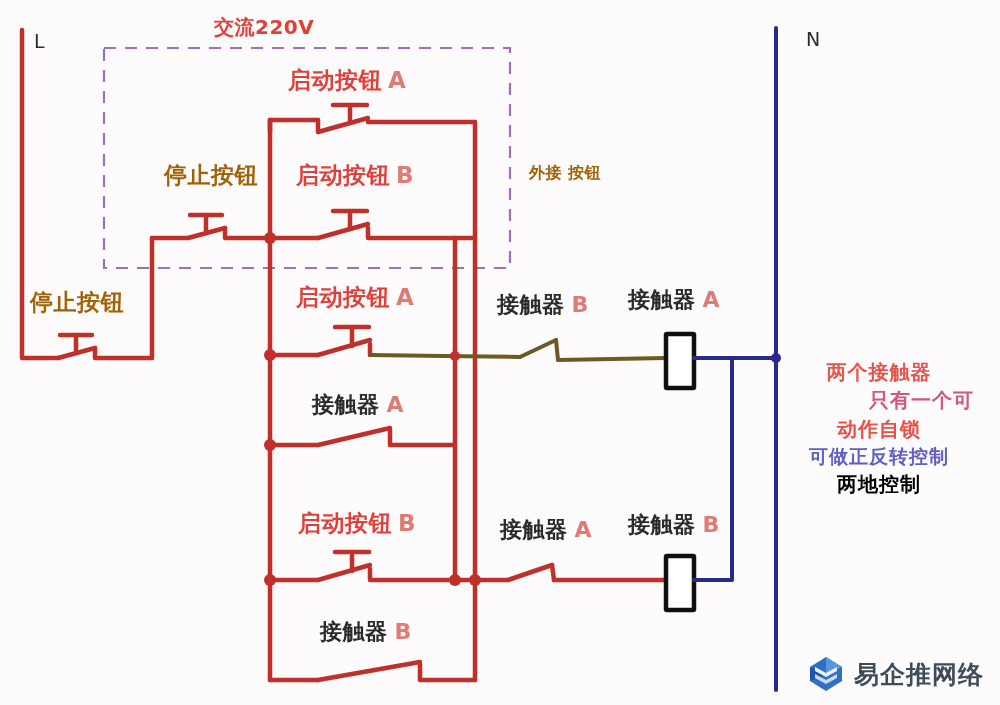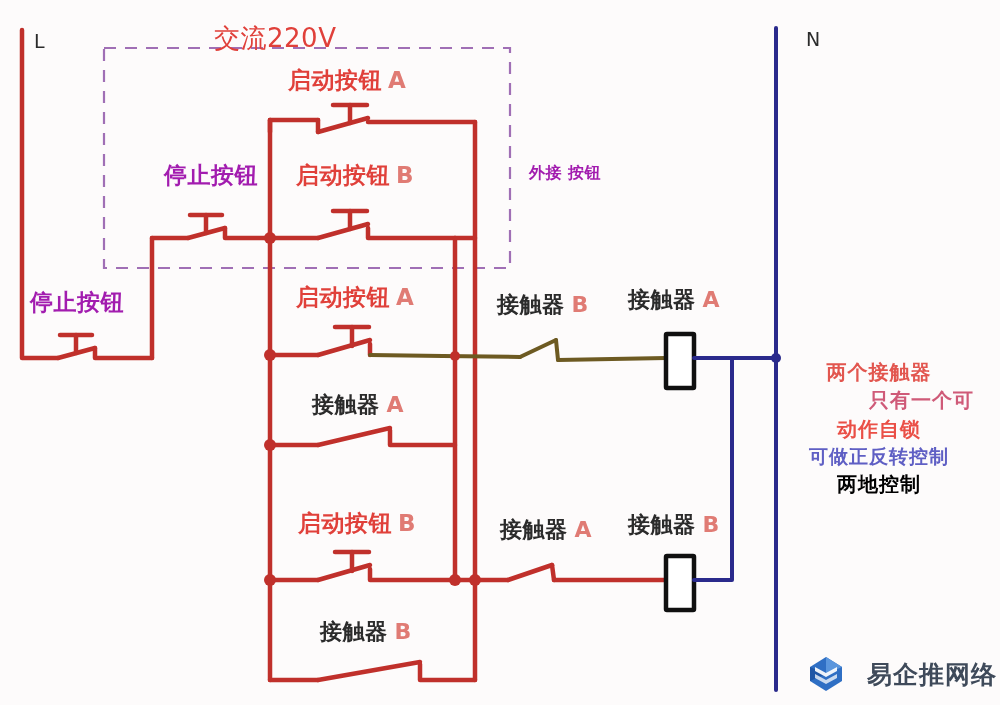--- a/index.html
+++ b/index.html
@@ -29,21 +29,21 @@
   }
   .lbl {
     position: absolute;
     white-space: nowrap;
     font-family: "DejaVu Sans", "Liberation Sans", sans-serif;
     line-height: 1.05;
     letter-spacing: 0.5px;
   }
   .lbl-red      { color: #e0403a; }
   .lbl-black    { color: #2b2b2b; }
-  .lbl-pinkred  { color: #a21caf; }
+  .lbl-pinkred  { color: #a16207; }
   .lbl-salmon   { color: #e07b74; }
 
   .note-block {
     position: absolute;
     left: 784px;
     top: 358px;
     width: 190px;
     text-align: center;
   }
   .note-line {
@@ -59,21 +59,21 @@
   .note-3 { color: #5f5fc4; font-size: 19px; }
   .note-4 { color: #e46a62; }
   .note-5 { color: #000000; }
 
   .watermark {
     position: absolute;
     left: 806px;
     top: 655px;
     display: flex;
     align-items: center;
-    gap: 21px;
+    gap: 8px;
   }
   .wm-text {
     font-family: "DejaVu Sans", "Liberation Sans", sans-serif;
     font-size: 25px;
     font-weight: 700;
     color: #3f4a5a;
     letter-spacing: 1px;
     text-shadow: 0.5px 0.5px 0 #ffffff;
   }
 </style>
@@ -233,21 +233,21 @@
       <circle class="dot" cx="455" cy="580" r="6"></circle>
       <circle class="dot" cx="475" cy="580" r="6"></circle>
       <circle class="dot" cx="455" cy="356" r="5"></circle>
     </g>
   </svg>
 
   <div class="lbl lbl-black" style="left:34px; top:32px; font-size:19px;">L</div>
 
   <div class="lbl lbl-black" style="left:806px; top:30px; font-size:19px;">N</div>
 
-  <div class="lbl lbl-red" style="left:214px; top:17px; font-size:26px; font-weight:400;margin-top:8px;">交流220V</div>
+  <div class="lbl lbl-red" style="left:214px; top:17px; font-size:20px; font-weight:700;">交流220V</div>
 
   <div class="lbl" style="left:288px; top:68px; font-size:23px; font-weight:700;">
     <span class="lbl-red">启动按钮</span><span class="lbl-salmon" style="padding-left:6px;">A</span>
   </div>
 
   <div class="lbl lbl-pinkred" style="left:164px; top:163px; font-size:23px; font-weight:700;">停止按钮</div>
 
   <div class="lbl" style="left:296px; top:163px; font-size:23px; font-weight:700;">
     <span class="lbl-red">启动按钮</span><span class="lbl-salmon" style="padding-left:6px;">B</span>
   </div>

